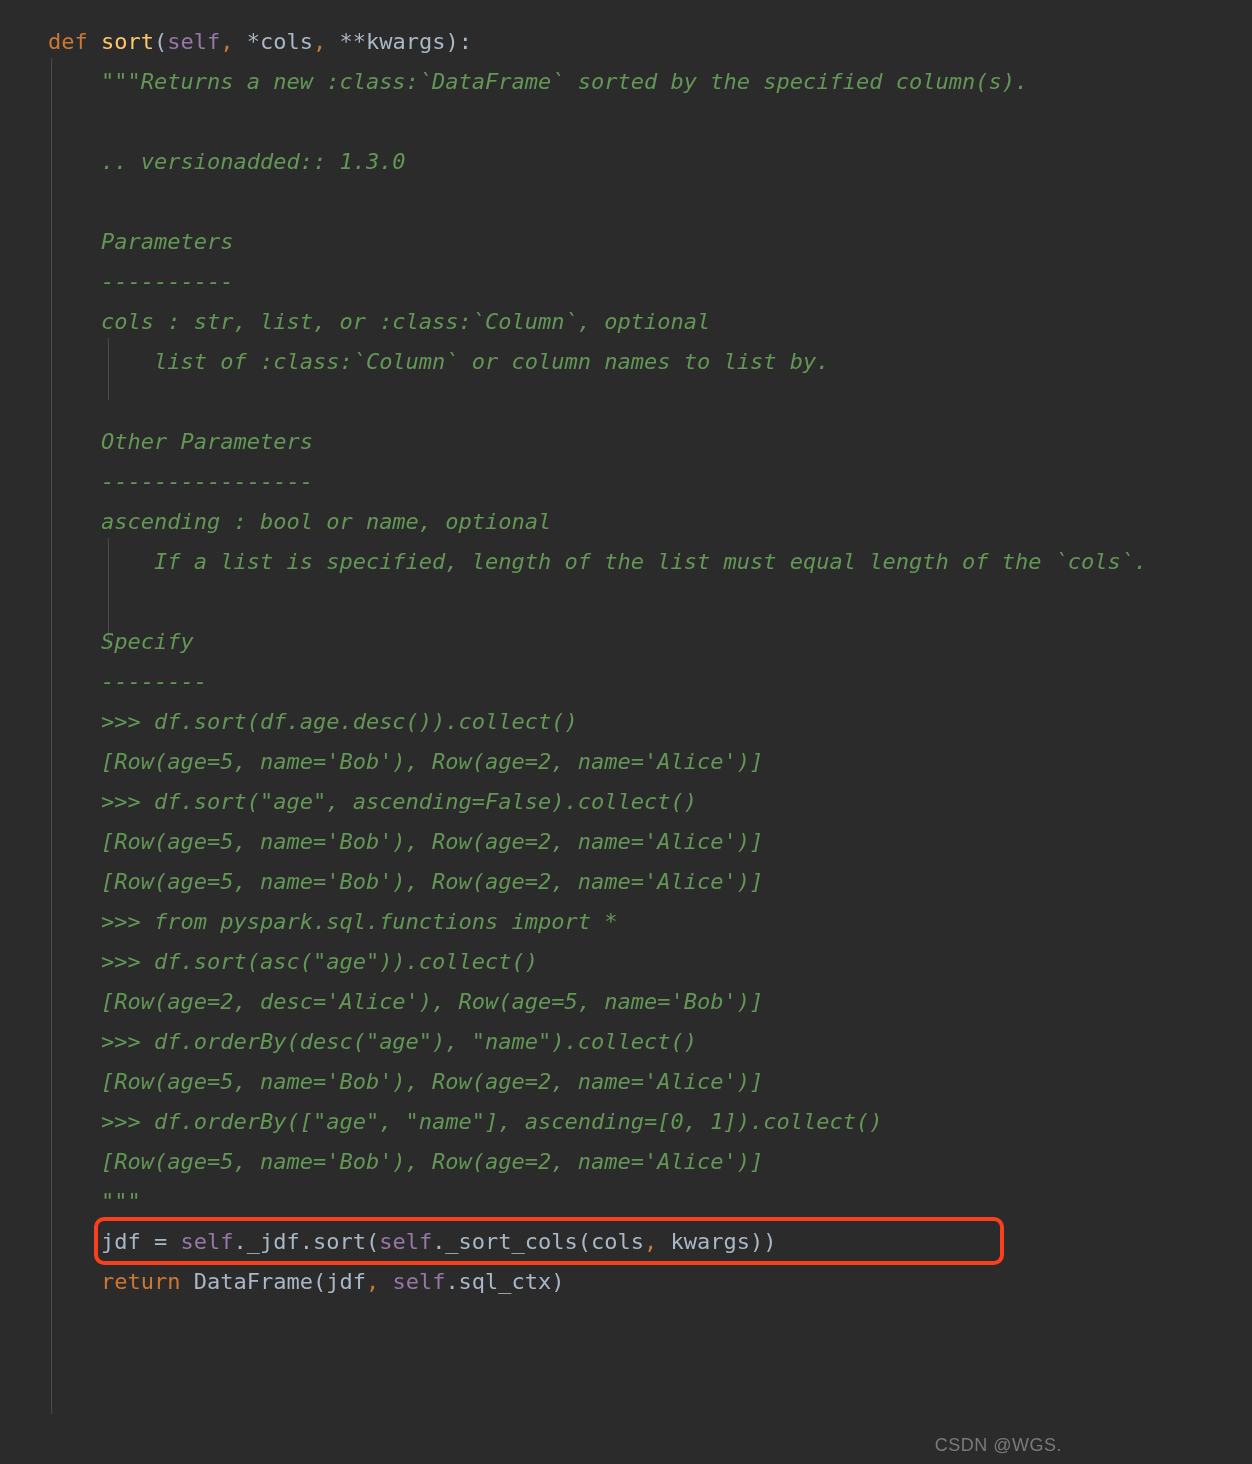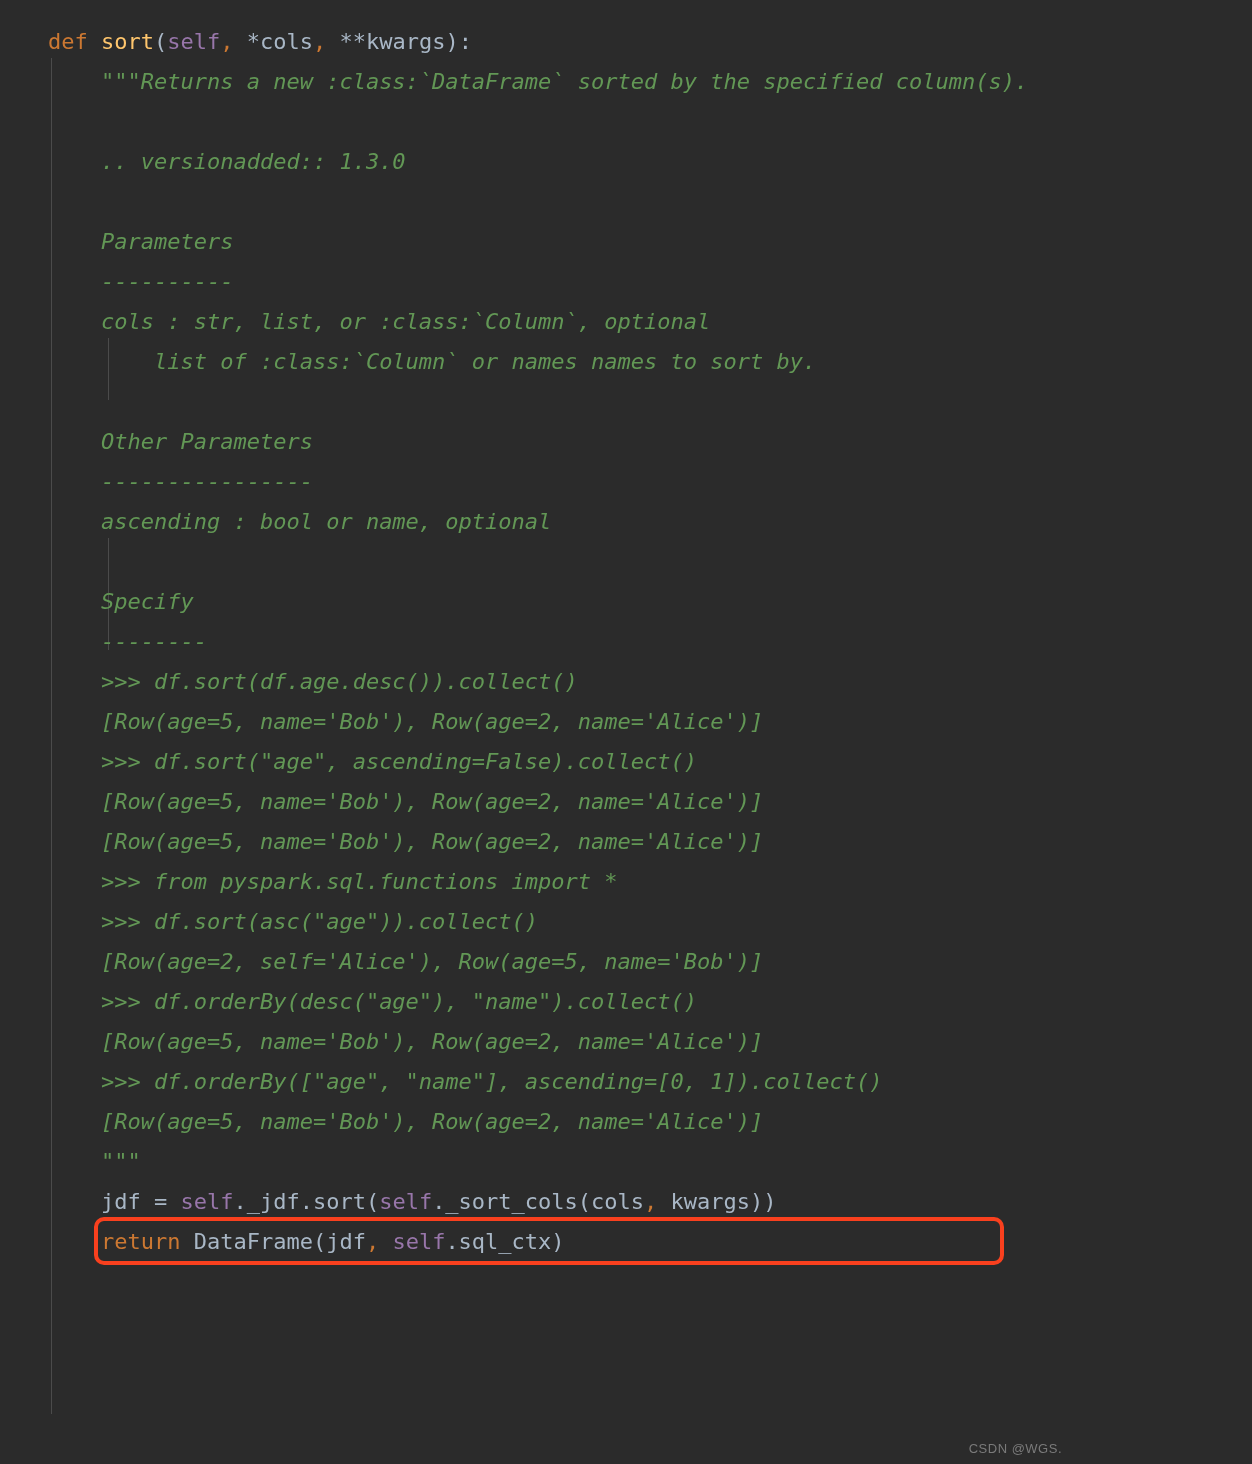--- a/index.html
+++ b/index.html
@@ -58,21 +58,21 @@
     border-radius: 10px;
     box-sizing: border-box;
     pointer-events: none;
   }
 
   .watermark {
     position: absolute;
     right: 14px;
     bottom: 8px;
     font-family: "Liberation Sans", sans-serif;
-    font-size: 13px;
+    font-size: 18px;
     color: #7a7a7a;
     letter-spacing: 0.5px;
   }
 </style>
 </head>
 <body>
 
 <div id="editor">
 
   <div class="guide g1" style="top:58px; height:1356px;"></div>
@@ -83,36 +83,37 @@
 
   <div id="code-body">
       <div class="code-line"><span class="txt kw">def </span><span class="txt fn">sort</span><span class="txt punc">(</span><span class="txt self">self</span><span class="txt comma">,</span><span class="txt ident"> *cols</span><span class="txt comma">,</span><span class="txt ident"> **kwargs</span><span class="txt punc">):</span></div>
       <div class="code-line"><span class="txt doc">    """Returns a new :class:`DataFrame` sorted by the specified column(s).</span></div>
       <div class="code-line">&nbsp;</div>
       <div class="code-line"><span class="txt doc">    .. versionadded:: 1.3.0</span></div>
       <div class="code-line">&nbsp;</div>
       <div class="code-line"><span class="txt doc">    Parameters</span></div>
       <div class="code-line"><span class="txt doc">    ----------</span></div>
       <div class="code-line"><span class="txt doc">    cols : str, list, or :class:`Column`, optional</span></div>
-      <div class="code-line"><span class="txt doc">        list of :class:`Column` or names names to sort by.</span></div>
+      <div class="code-line"><span class="txt doc">        list of :class:`Column` or column names to list by.</span></div>
       <div class="code-line">&nbsp;</div>
       <div class="code-line"><span class="txt doc">    Other Parameters</span></div>
       <div class="code-line"><span class="txt doc">    ----------------</span></div>
       <div class="code-line"><span class="txt doc">    ascending : bool or name, optional</span></div>
+      <div class="code-line"><span class="txt doc">        If a list is specified, length of the list must equal length of the `cols`.</span></div>
       <div class="code-line">&nbsp;</div>
       <div class="code-line"><span class="txt doc">    Specify</span></div>
       <div class="code-line"><span class="txt doc">    --------</span></div>
       <div class="code-line"><span class="txt doc">    &gt;&gt;&gt; df.sort(df.age.desc()).collect()</span></div>
       <div class="code-line"><span class="txt doc">    [Row(age=5, name='Bob'), Row(age=2, name='Alice')]</span></div>
       <div class="code-line"><span class="txt doc">    &gt;&gt;&gt; df.sort("age", ascending=False).collect()</span></div>
       <div class="code-line"><span class="txt doc">    [Row(age=5, name='Bob'), Row(age=2, name='Alice')]</span></div>
       <div class="code-line"><span class="txt doc">    [Row(age=5, name='Bob'), Row(age=2, name='Alice')]</span></div>
       <div class="code-line"><span class="txt doc">    &gt;&gt;&gt; from pyspark.sql.functions import *</span></div>
       <div class="code-line"><span class="txt doc">    &gt;&gt;&gt; df.sort(asc("age")).collect()</span></div>
-      <div class="code-line"><span class="txt doc">    [Row(age=2, self='Alice'), Row(age=5, name='Bob')]</span></div>
+      <div class="code-line"><span class="txt doc">    [Row(age=2, desc='Alice'), Row(age=5, name='Bob')]</span></div>
       <div class="code-line"><span class="txt doc">    &gt;&gt;&gt; df.orderBy(desc("age"), "name").collect()</span></div>
       <div class="code-line"><span class="txt doc">    [Row(age=5, name='Bob'), Row(age=2, name='Alice')]</span></div>
       <div class="code-line"><span class="txt doc">    &gt;&gt;&gt; df.orderBy(["age", "name"], ascending=[0, 1]).collect()</span></div>
       <div class="code-line"><span class="txt doc">    [Row(age=5, name='Bob'), Row(age=2, name='Alice')]</span></div>
       <div class="code-line"><span class="txt doc">    """</span></div>
       <div class="code-line"><span class="txt ident">    jdf = </span><span class="txt self">self</span><span class="txt ident">._jdf.sort(</span><span class="txt self">self</span><span class="txt ident">._sort_cols(cols</span><span class="txt comma">,</span><span class="txt ident"> kwargs))</span></div>
       <div class="code-line"><span class="txt kw">    return </span><span class="txt ident">DataFrame(jdf</span><span class="txt comma">,</span><span class="txt ident"> </span><span class="txt self">self</span><span class="txt ident">.sql_ctx)</span></div>
     </div>
 
   <div class="highlight-box" style="left:94px; top:1217px; width:910px; height:48px;"></div>

